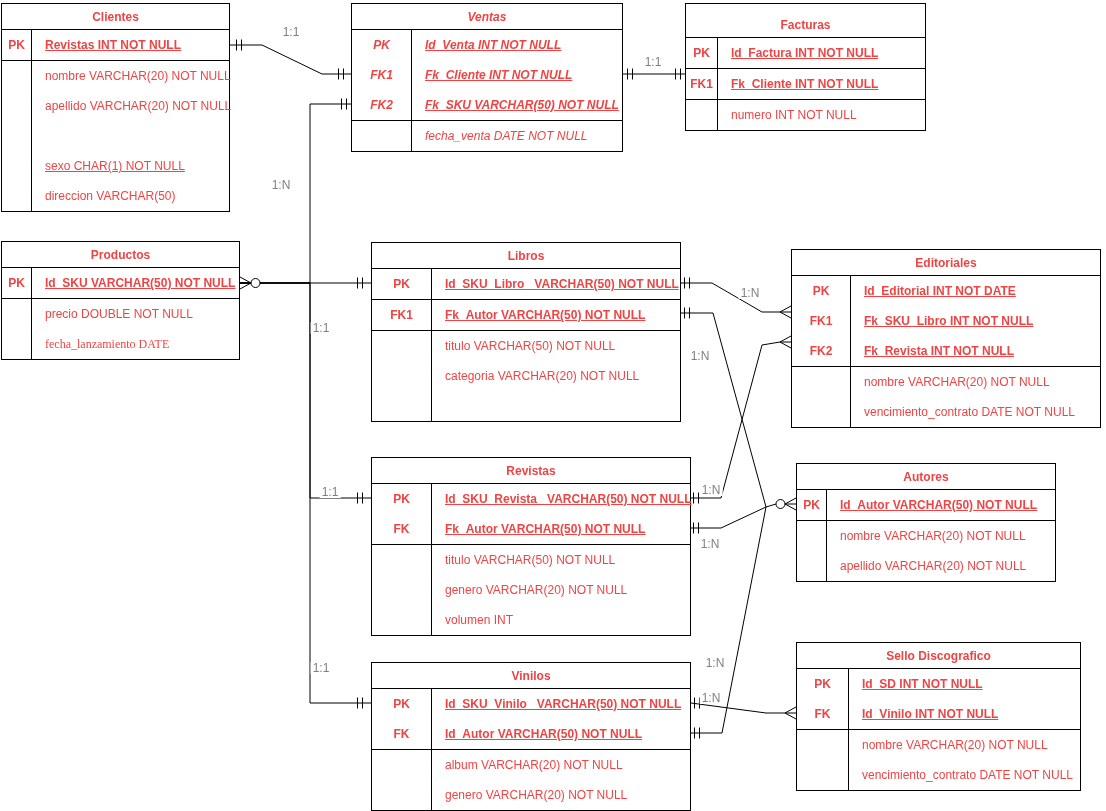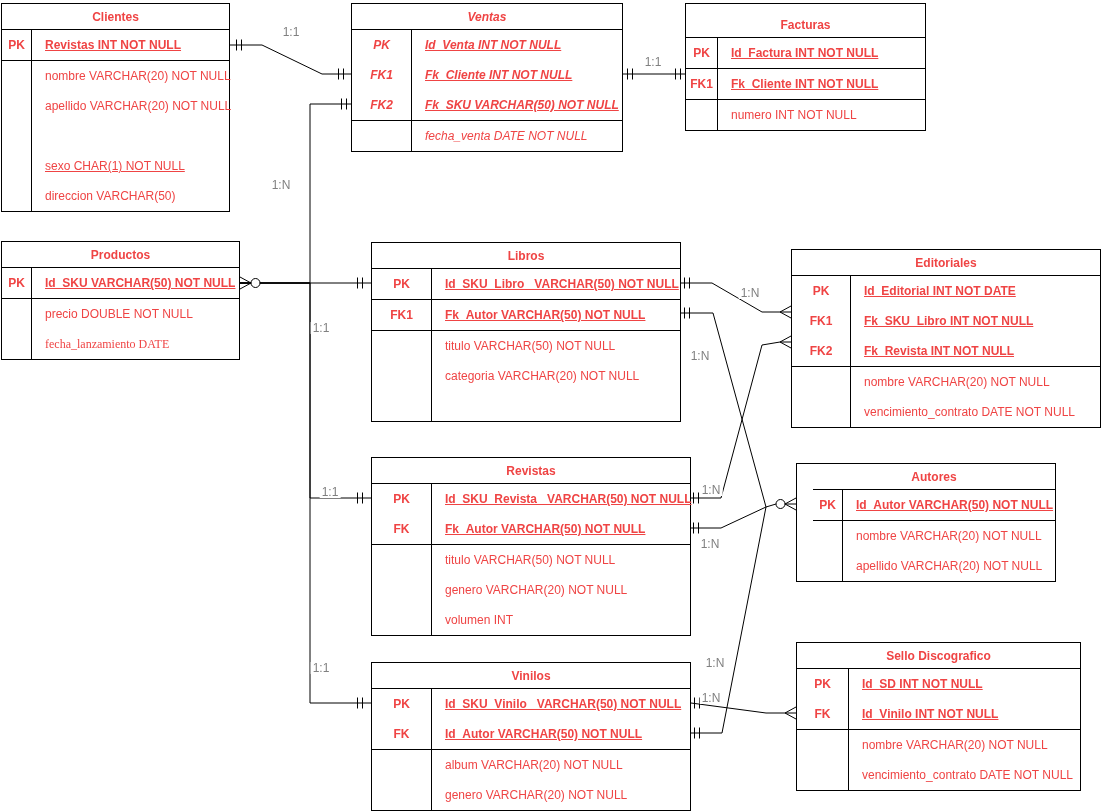--- a/index.html
+++ b/index.html
@@ -252,21 +252,21 @@
           <div class="row" style="height: 30px;">
             <div class="kcell" style="width: 59px;"></div>
             <div class="acell">genero VARCHAR(20) NOT NULL</div>
           </div>
           <div class="row" style="height: 30px;">
             <div class="kcell" style="width: 59px;"></div>
             <div class="acell">volumen INT</div>
           </div>
         </div>
       </div>
-      <div class="tbl" style="left: 796px; top: 463px; width: 260px; padding-left: 16px;">
+      <div class="tbl" style="left: 796px; top: 463px; width: 260px;">
         <div class="tbl-title" style="height: 25px;">Autores</div>
         <div class="grp">
           <div class="row" style="height: 30px;">
             <div class="kcell" style="width: 29px;">PK</div>
             <div class="acell keytext">Id_Autor VARCHAR(50) NOT NULL</div>
           </div>
         </div>
         <div class="grp">
           <div class="row" style="height: 30px;">
             <div class="kcell" style="width: 29px;"></div>

